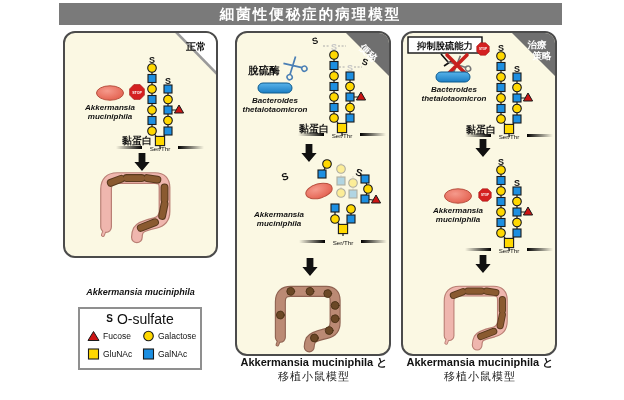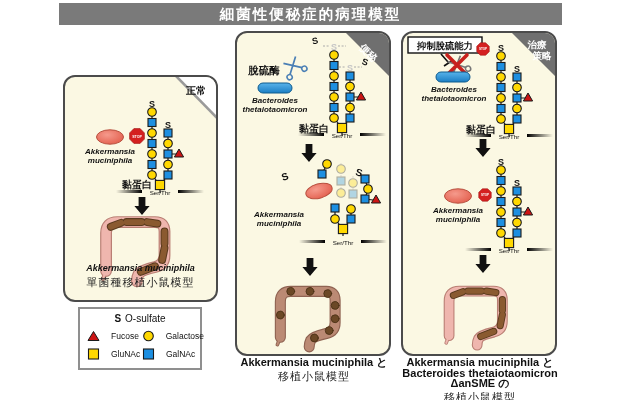--- a/index.html
+++ b/index.html
@@ -4,36 +4,36 @@
 <style>
   html,body{margin:0;padding:0;background:#fff;}
   #stage{position:relative;width:624px;height:400px;background:#fff;overflow:hidden;
          font-family:"Liberation Sans","DejaVu Sans",sans-serif;}
   .titlebar{position:absolute;left:59px;top:3px;width:503px;height:22px;background:#7a7a7a;
             color:#fff;font-size:14.5px;font-weight:bold;letter-spacing:2px;text-align:center;
             line-height:22px;}
   .panel{position:absolute;top:31px;background:#fbf8e3;border:2px solid #4b4b4b;border-radius:12px;
          overflow:hidden;box-sizing:border-box;}
   .panel svg{position:absolute;left:0;top:0;}
-  #panel-normal{left:63px;width:155px;height:227px;margin-top:44px;}
+  #panel-normal{left:63px;width:155px;height:227px;}
   #panel-constipation{left:235px;width:156px;height:325px;}
   #panel-treatment{left:401px;width:156px;height:325px;}
   .caption{position:absolute;text-align:center;color:#111;}
-  .cap-latin{font-size:9px;font-weight:bold;font-style:italic;line-height:11px;}
+  .cap-latin{font-size:9px;font-weight:bold;font-style:italic;line-height:11px;margin-top:24px;}
   .cap-latin2{font-size:11px;font-weight:bold;line-height:10.5px;}
   .cap-cjk{font-size:11px;letter-spacing:1px;color:#222;line-height:14px;margin-top:1px;}
   #caption-normal{left:48px;top:263px;width:185px;}
   #caption-constipation{left:228px;top:357px;width:172px;}
   #caption-treatment{left:392px;top:357px;width:176px;}
   .legend{position:absolute;left:78px;top:307px;width:124px;height:63px;background:#fff;
           border:2px solid #8f8f8f;box-sizing:border-box;font-size:8.5px;color:#111;}
   .legend-row1{display:flex;justify-content:center;align-items:center;gap:4px;height:19px;}
   .legend-sym-s{font-weight:bold;font-size:10px;}
   .legend-grid{display:grid;grid-template-columns:55px 62px;row-gap:3px;padding-left:7px;}
-  .legend-item{display:flex;align-items:center;gap:11px;height:15px;}
+  .legend-item{display:flex;align-items:center;gap:3px;height:15px;}
   svg text{font-family:"Liberation Sans","DejaVu Sans",sans-serif;}
 </style>
 </head>
 <body>
 
 <div id="stage">
 
   
   <svg width="0" height="0">
     <defs>
@@ -290,37 +290,35 @@
         <g stroke="#8a5a30" stroke-width="7.4">
           <path d="M20,20 L33,15 M40,14 L59,14 M66,14 L79,16 M88,26 L88,41 M88,47 L85,62 M76,70 L58,77"></path>
           </g>
       </g>
     </svg>
   </div>
 
   
   <div class="caption" id="caption-normal">
     <div class="cap-latin">Akkermansia muciniphila</div>
-    <div class="cap-cjk">單菌種移植小鼠模型</div>
   </div>
   <div class="caption" id="caption-constipation">
     <div class="cap-latin2">Akkermansia muciniphila と</div>
     <div class="cap-cjk">移植小鼠模型</div>
   </div>
   <div class="caption" id="caption-treatment">
     <div class="cap-latin2">Akkermansia muciniphila と</div>
-    <div class="cap-latin2">Bacteroides thetaiotaomicron ΔanSME の</div>
     <div class="cap-cjk">移植小鼠模型</div>
   </div>
 
   
   <div class="legend">
     <div class="legend-row1">
       <span class="legend-sym-s">S</span>
-      <span style="font-size:10px">O-sulfate</span>
+      <span style="font-size:14px">O-sulfate</span>
     </div>
     <div class="legend-grid">
       <div class="legend-item">
         <svg width="13" height="12">
           <polygon points="6.5,1.5 12,10.5 1,10.5" fill="#cc1414" stroke="#1a1a1a" stroke-width="1"></polygon>
           </svg>
         <span>Fucose</span>
       </div>
       <div class="legend-item">
         <svg width="13" height="12">

